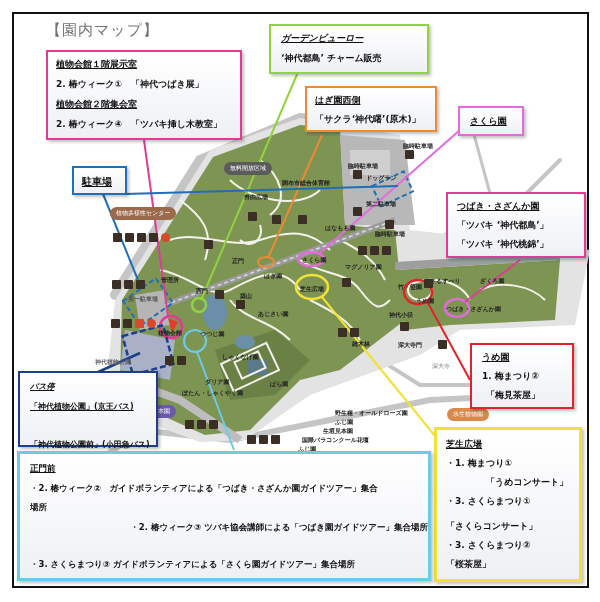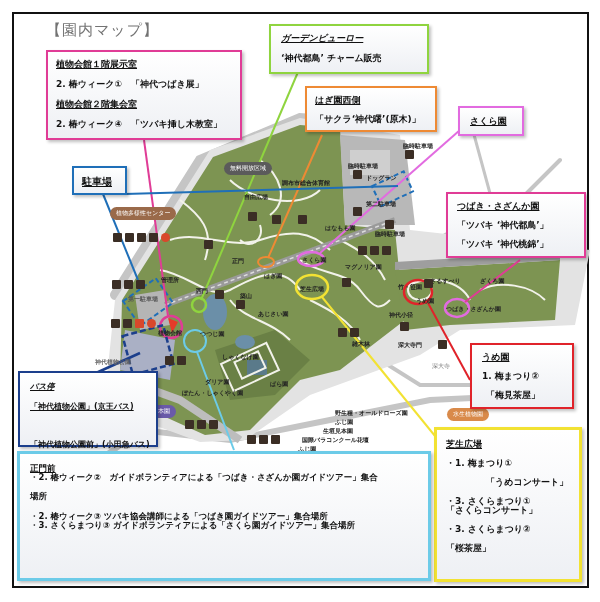--- a/index.html
+++ b/index.html
@@ -233,25 +233,25 @@
 <div class="callout" style="left:18px;top:371px;width:140px;height:76px;border:2px solid #1c3f8c;padding:10px 0 0 10px;font-size:8px;">
   <span class="hd" style="margin-bottom:12px;font-style:italic;">バス停</span>
   <span class="ln" style="margin-bottom:30px;text-decoration:underline;">「神代植物公園」(京王バス)</span>
   <span class="ln">「神代植物公園前」(小田急バス)</span>
 </div>
 
 <div class="callout" style="left:434px;top:427px;width:148px;height:155px;border:3px solid #f2e233;padding:10px 0 0 9px;">
   <span class="hd" style="margin-bottom:10px;">芝生広場</span>
   <span class="ln" style="margin-bottom:10px;">・1. 梅まつり①</span>
   <span class="ln" style="margin-bottom:10px;margin-left:40px;">「うめコンサート」</span>
-  <span class="ln" style="margin-bottom:0;">・3. さくらまつり①</span>
+  <span class="ln" style="margin-bottom:16px;">・3. さくらまつり①</span>
   <span class="ln" style="margin-bottom:10px;">「さくらコンサート」</span>
   <span class="ln" style="margin-bottom:10px;">・3. さくらまつり②</span>
   <span class="ln">「桜茶屋」</span>
 </div>
 
 <div class="callout" style="left:17px;top:451px;width:414px;height:130px;border:3px solid #6ccbe8;padding:10px 0 0 10px;font-size:8.5px;">
-  <span class="hd" style="">正門前</span>
+  <span class="hd" style="margin-bottom:11px;">正門前</span>
   <span class="ln" style="margin-bottom:11px;">・2. 椿ウィーク②　ガイドボランティアによる「つばき・さざんか園ガイドツアー」集合</span>
   <span class="ln" style="margin-bottom:11px;">場所</span>
-  <span class="ln" style="margin-bottom:1px;">・2. 椿ウィーク③ ツバキ協会講師による「つばき園ガイドツアー」集合場所</span>
+  <span class="ln" style="margin-bottom:29px;text-align:right;">・2. 椿ウィーク③ ツバキ協会講師による「つばき園ガイドツアー」集合場所</span>
   <span class="ln">・3. さくらまつり③ ガイドボランティアによる「さくら園ガイドツアー」集合場所</span>
 </div>
 
 </body></html>

